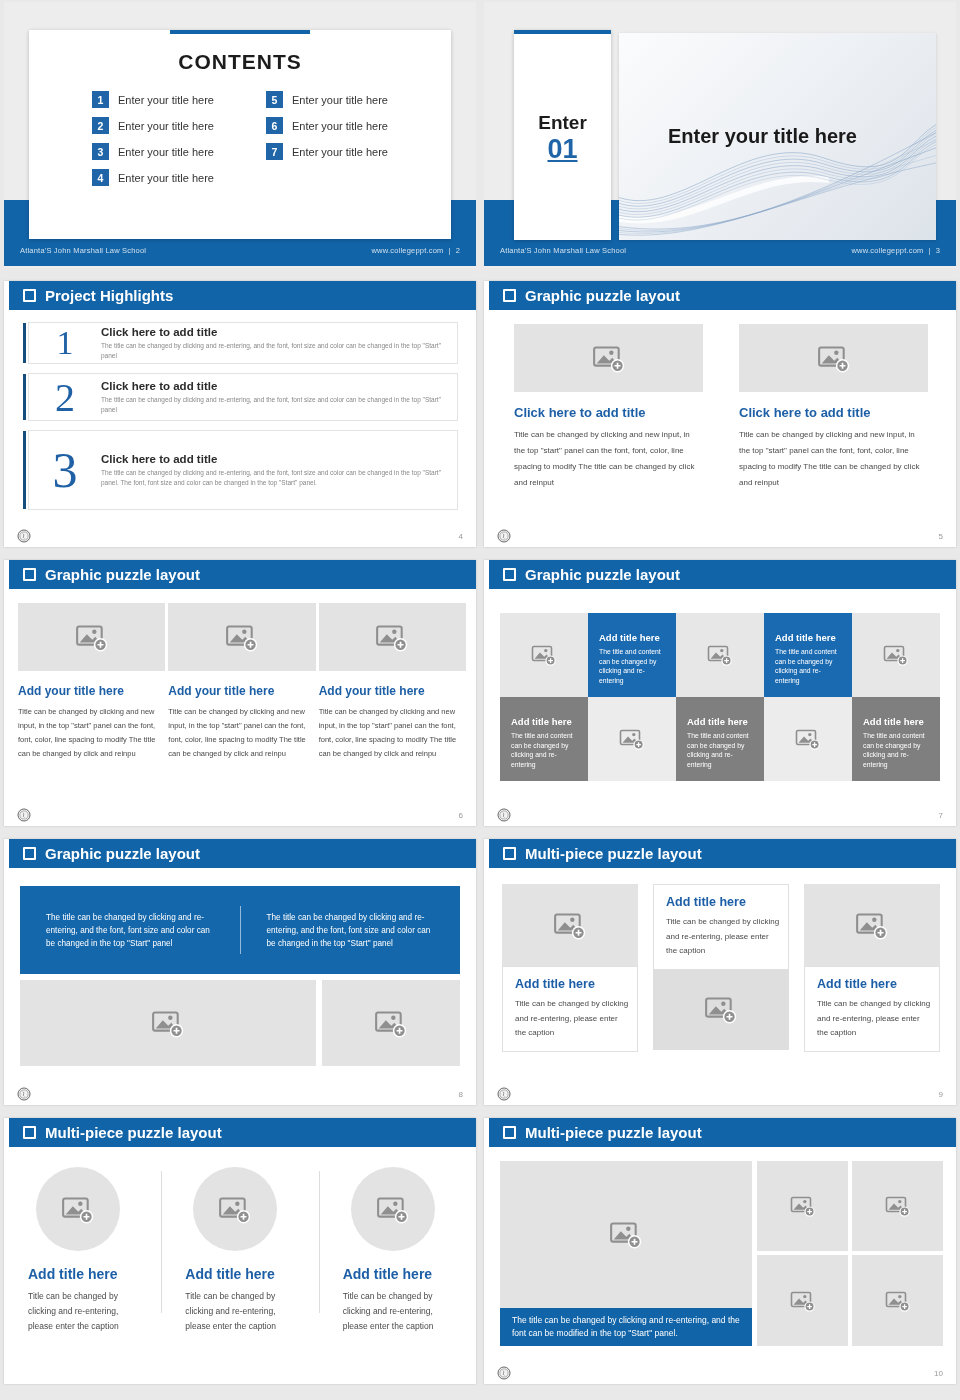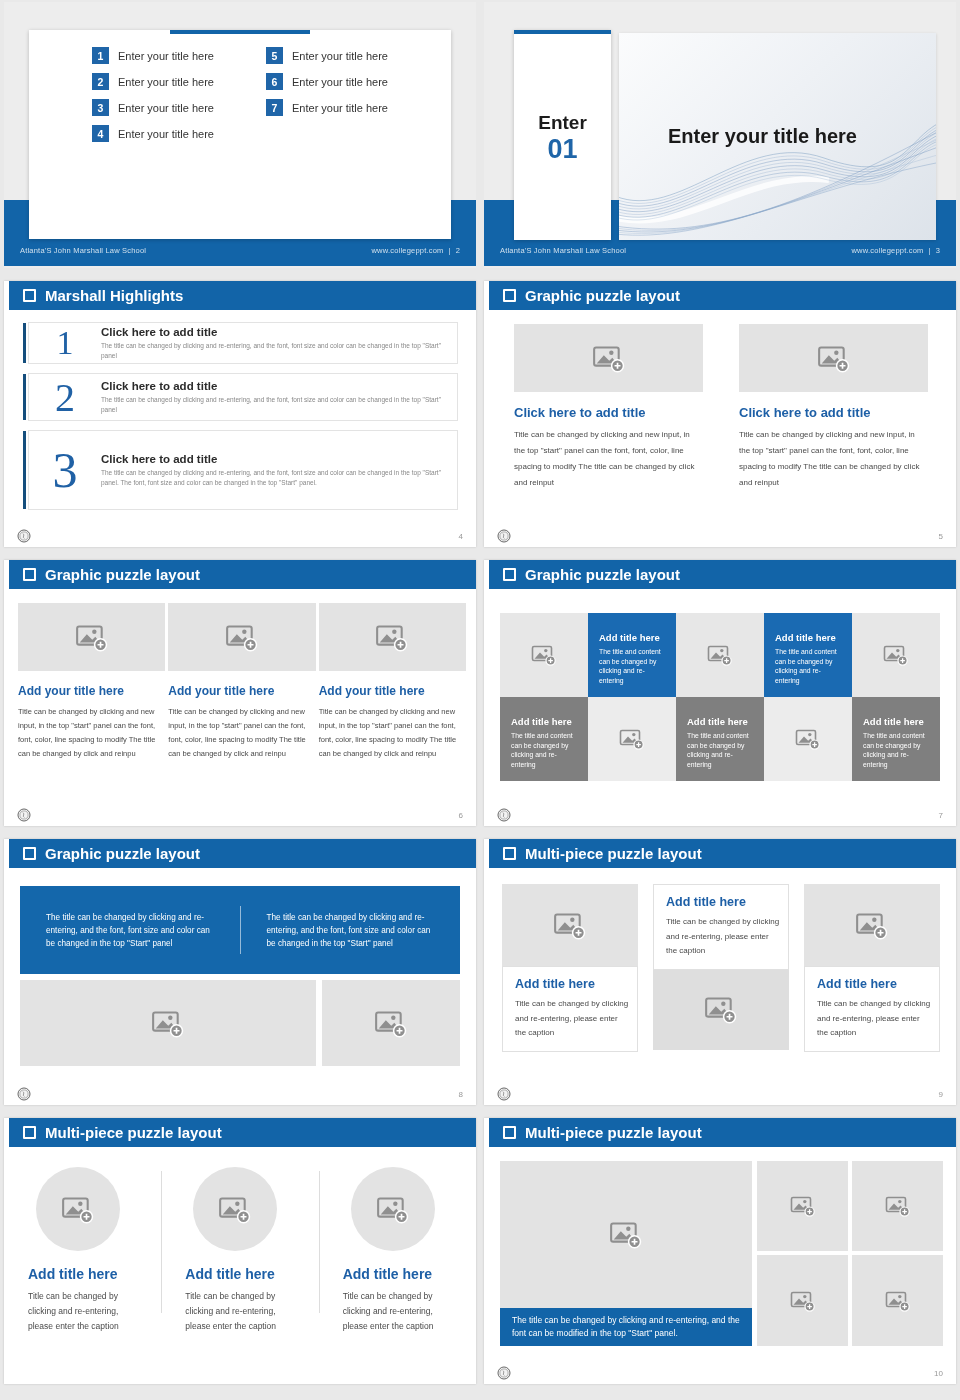--- a/index.html
+++ b/index.html
@@ -21,21 +21,21 @@
   .toc{margin-top:17px;display:flex;justify-content:center;gap:52px;}
   .toc-col{display:flex;flex-direction:column;gap:9px;}
   .toc-item{display:flex;align-items:center;gap:9px;}
   .toc-num{width:17px;height:17px;background:#1f65a8;color:#fff;font-size:10.5px;font-weight:bold;
     display:flex;align-items:center;justify-content:center;}
   .toc-label{font-size:11px;color:#333;}
   .part-card{position:absolute;left:30px;top:28px;width:97px;height:210px;background:#fff;
     box-shadow:0 1px 4px rgba(0,0,0,.22);text-align:center;}
   .part-card .bar{position:absolute;top:0;left:0;right:0;height:4px;background:#1264a8;}
   .part-label{margin-top:82px;font-size:19px;font-weight:bold;color:#1c1c1c;}
-  .part-num{font-size:27px;font-weight:bold;color:#1f65a8;line-height:30px;}
+  .part-num{font-size:27px;font-weight:bold;color:#1f65a8;line-height:30px;text-decoration:underline;}
   .part-panel{position:absolute;left:135px;top:31px;width:317px;height:207px;
     background:linear-gradient(135deg,#fbfcfd 0%,#eef1f5 45%,#dde3ea 100%);
     box-shadow:0 1px 3px rgba(0,0,0,.15);overflow:hidden;}
   .part-title{position:absolute;left:0;right:30px;top:92px;text-align:center;font-size:20px;
     font-weight:bold;color:#1a1a1a;}
   .wave{position:absolute;left:0;bottom:0;width:100%;height:130px;}
 
   
   .s-header{margin-left:5px;height:29px;background:#1264a8;color:#fff;display:flex;align-items:center;
     gap:9px;padding-left:14px;font-weight:bold;font-size:15px;flex:0 0 auto;}
@@ -137,20 +137,21 @@
   <div class="tile cover">
     <div class="band"></div>
     <div class="cover-footer">
       <span>Atlanta'S John Marshall Law School</span>
       <span>
         <span>www.collegeppt.com</span><span class="sep">|</span><span>2</span>
       </span>
     </div>
     <div class="contents-card">
       <div class="card-bar"></div>
+      <div class="contents-title">CONTENTS</div>
       <div class="toc">
         <div class="toc-col">
           <div class="toc-item">
             <span class="toc-num">1</span>
             <span class="toc-label">Enter your title here</span>
           </div>
           <div class="toc-item">
             <span class="toc-num">2</span>
             <span class="toc-label">Enter your title here</span>
           </div>
@@ -211,21 +212,21 @@
         <path d="M-4 122 C 90 133, 180 84, 322 44" stroke="#a8bdd6" stroke-width="0.8" fill="none" opacity="0.5"></path>
         <path d="M-4 124 C 90 134, 180 80, 322 52" stroke="#6d92bb" stroke-width="0.8" fill="none" opacity="0.45"></path>
       </svg>
       <div class="part-title">Enter your title here</div>
     </div>
   </div>
 
   <div class="tile content">
     <div class="s-header">
       <span class="hdr-box"></span>
-      <span>Marshall Highlights</span>
+      <span>Project Highlights</span>
     </div>
     <div class="s-body">
       <div class="hl-rows">
         <div class="hl-row" style="height:40px">
           <div class="hl-num" style="font-size:34px">1</div>
           <div class="hl-texts">
             <div class="hl-title">Click here to add title</div>
             <div class="hl-body">The title can be changed by clicking and re-entering, and the font, font size and color can be changed in the top "Start" panel</div>
           </div>
         </div>

